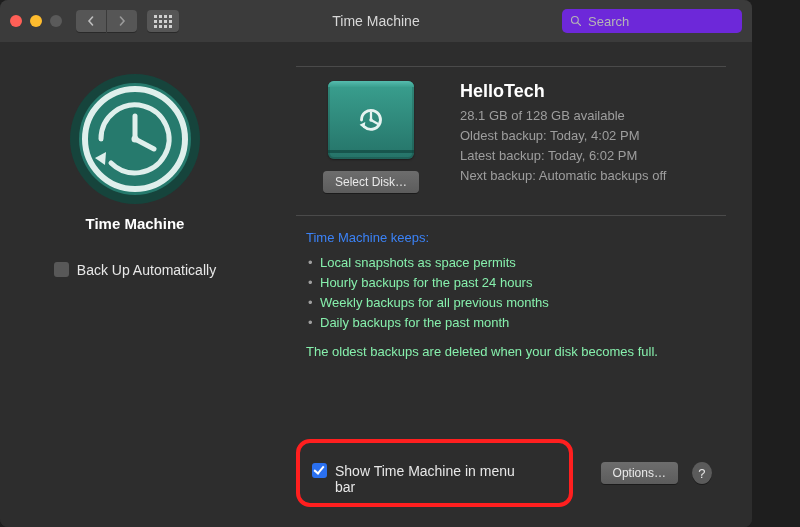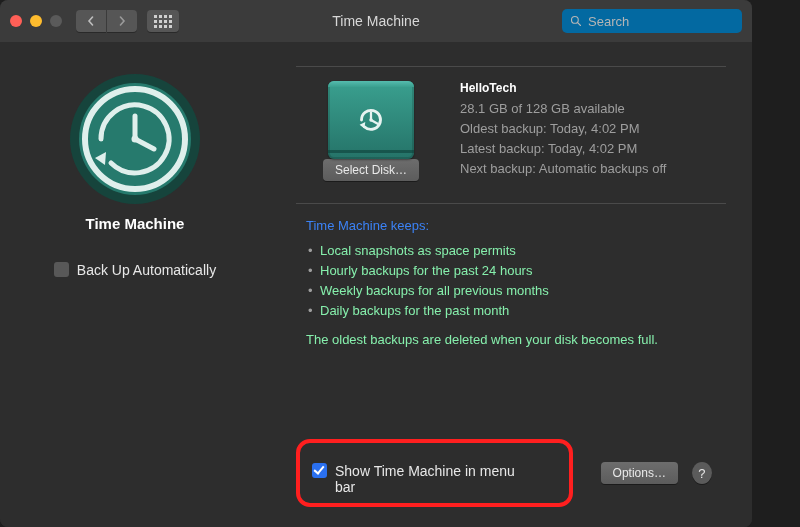--- a/index.html
+++ b/index.html
@@ -16,48 +16,48 @@
   .navbtns { display: flex; }
   .navbtn { width: 30px; height: 22px; background: #565656; display: flex; align-items: center; justify-content: center; box-shadow: 0 1px 0 rgba(0,0,0,.3); }
   .navbtn.left  { border-radius: 4px 0 0 4px; }
   .navbtn.right { border-radius: 0 4px 4px 0; margin-left: 1px; }
   .navbtn svg { width: 10px; height: 10px; fill: #bdbdbd; }
   .appsbtn { width: 32px; height: 22px; background: #565656; border-radius: 4px; display: flex; align-items: center; justify-content: center; margin-left: 10px; box-shadow: 0 1px 0 rgba(0,0,0,.3); }
   .grid { display: grid; grid-template-columns: repeat(4,3px); grid-auto-rows: 3px; gap: 2px; }
   .grid span { background: #cfcfcf; }
   .title { position: absolute; left: 0; right: 0; text-align: center; color: #d8d8d8; font-size: 14px; pointer-events: none; }
   .searchwrap { margin-left: auto; }
-  .search { display:flex; align-items:center; gap:6px; width: 180px; height: 24px; border-radius: 5px; background: #0369a1; padding: 8px 8px; }
+  .search { display:flex; align-items:center; gap:6px; width: 180px; height: 24px; border-radius: 5px; background: #6d28d9; padding: 8px 8px; }
   .search svg { width:12px;height:12px;fill:#b5b5b5;flex:none; }
   .search input { flex:1; background: transparent; border: none; outline: none; color: #ddd; font-size: 13px; }
   .search input::placeholder { color: #b5b5b5; }
 
   
   .body { flex:1; display:flex; }
   .sidebar { width: 270px; background:#2d2d2d; display:flex; flex-direction:column; align-items:center; padding-top: 30px; }
   .tm-logo { width: 134px; height: 134px; }
   .tm-caption { color:#ffffff; font-size:15px; font-weight:600; margin-top:9px; }
   .checkbox-row { display:flex; align-items:flex-start; gap:8px; margin-top:30px; }
   .cb { width:15px; height:15px; border-radius:3px; background:#585858; position:relative; flex:none; }
   .cb.checked { background:#2a70f0; }
   .cb.checked::after { content:""; position:absolute; left:4px; top:1px; width:4px; height:8px; border:solid #fff; border-width:0 2px 2px 0; transform:rotate(40deg); }
   .cb-label { color:#e7e7e7; font-size:14px; }
 
   .main { flex:1; background:#2d2d2d; padding: 18px 26px 0 26px; display:flex; flex-direction:column; }
   .hr { height:1px; background:#4a4a4a; margin: 6px 0 14px 0; }
 
   .diskrow { display:flex; gap:24px; padding: 0 10px 16px 10px; }
-  .diskcol { width:130px; display:flex; flex-direction:column; align-items:center; }
+  .diskcol { width:130px; display:flex; flex-direction:column; align-items:center; gap:12px; }
   .drive { width:86px; height:78px; background: linear-gradient(#3aa08f,#257368); border-radius:6px; position:relative; box-shadow: inset 0 0 0 2px rgba(0,0,0,.15), 0 1px 2px rgba(0,0,0,.4); display:flex; align-items:center; justify-content:center; }
   .drive::before { content:""; position:absolute; left:0; right:0; top:0; height:6px; background:linear-gradient(#56bcae,#3aa08f); border-radius:6px 6px 0 0; }
   .drive svg { width:38px; height:38px; }
   .drive .hatch { position:absolute; bottom:6px; left:0; right:0; height:3px; background:#0e4039; opacity:.6; }
   .btn { height:22px; padding:0 12px; background:linear-gradient(#6d6d6d,#5c5c5c); color:#e9e9e9; font-size:12px; border-radius:4px; display:flex; align-items:center; justify-content:center; box-shadow:0 1px 0 rgba(0,0,0,.4); cursor:default; white-space:nowrap; }
   .info { flex:1; }
-  .info h2 { color:#fff; font-size:12px; font-weight:600; margin-bottom:4px; }
+  .info h2 { color:#fff; font-size:18px; font-weight:600; margin-bottom:4px; }
   .info p { color:#9e9e9e; font-size:13px; line-height:1.55; }
 
   .keeps { padding: 0 10px; }
   .keeps-h { color:#3b82f6; font-size:13px; margin-bottom:8px; }
   .bullets { list-style:none; padding-left:2px; margin-bottom:10px; }
   .bullets li { color:#86efac; font-size:13px; line-height:1.55; position:relative; padding-left:12px; }
   .bullets li::before { content:"•"; position:absolute; left:0; top:0; color:#9e9e9e; }
   .footnote { color:#86efac; font-size:13px; }
 
   .footer { margin-top:auto; padding: 12px 14px 20px 0; display:flex; align-items:center; gap:14px; }
@@ -154,21 +154,21 @@
               <line x1="20" y1="20" x2="27" y2="24" stroke="#e7f3f1" stroke-width="2.4" stroke-linecap="round"></line>
             </svg>
             <div class="hatch"></div>
           </div>
           <div class="btn">Select Disk…</div>
         </div>
         <div class="info">
           <h2>HelloTech</h2>
           <p>28.1 GB of 128 GB available</p>
           <p>Oldest backup: Today, 4:02 PM</p>
-          <p>Latest backup: Today, 4:02 PM</p>
+          <p>Latest backup: Today, 6:02 PM</p>
           <p>Next backup: Automatic backups off</p>
         </div>
       </div>
 
       <div class="hr"></div>
 
       <div class="keeps">
         <div class="keeps-h">Time Machine keeps:</div>
         <ul class="bullets">
           <li>Local snapshots as space permits</li>

